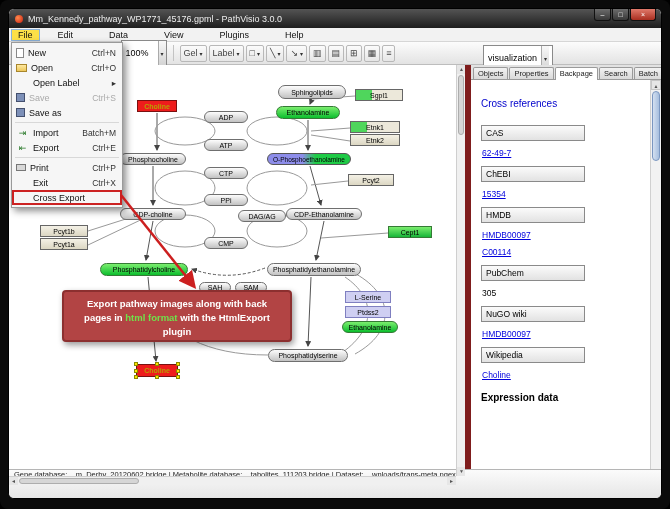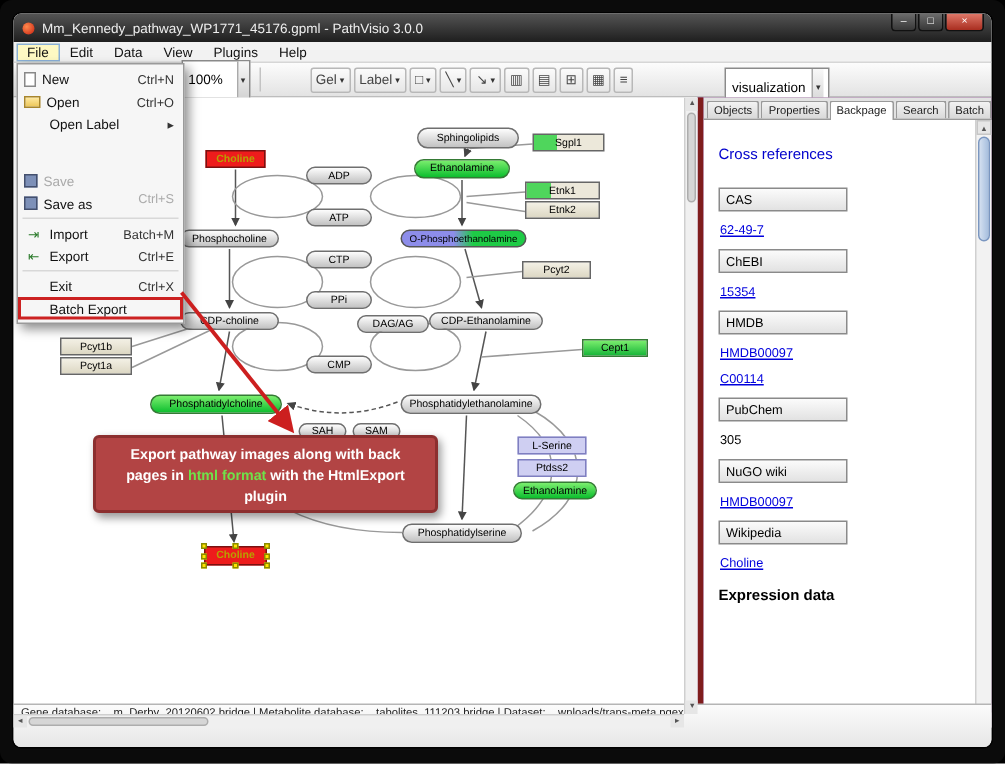--- a/index.html
+++ b/index.html
@@ -30,41 +30,41 @@
   .wc { width:17px; height:12px; margin-left:1px; display:flex; align-items:center; justify-content:center;
     color:#fff; font-size:7px; background:linear-gradient(#6c6c6c,#383838);
     border:1px solid #111; border-top:none; border-radius:0 0 3px 3px; cursor:default; }
   .wc.close { width:26px; background:linear-gradient(#e0796a,#a92e20); }
 
   .menubar {
     position:absolute; left:0; top:19px; right:0; height:14px;
     background:#f2f2f2; border-bottom:1px solid #d6d6d6;
     display:flex; align-items:center; padding-left:2px;
   }
-  .menu-item { font-size:9px; padding:1px 7px; color:#111; }
-  .menu-item.active { background:#fef9c3; border:1px solid #8ab0d8; padding:0 6px; }
+  .menu-item { font-size:9px; padding:1px 18px; color:#111; }
+  .menu-item.active { background:#fde047; border:1px solid #8ab0d8; padding:0 6px; }
 
   .toolbar {
     position:absolute; left:0; top:33px; right:0; height:23px;
     background:linear-gradient(#fcfcfc,#e3e3e3); border-bottom:1px solid #bdbdbd;
     display:flex; align-items:center; padding:0 4px; gap:3px;
   }
   .tb-btn { width:20px; height:18px; display:inline-flex; align-items:center; justify-content:center; }
   .ic-page { width:9px; height:11px; background:#fff; border:1px solid #8a8a8a; }
   .ic-folder { width:12px; height:9px; background:linear-gradient(#ffe9a0,#edc75a); border:1px solid #a8862c; }
   .ic-floppy { width:10px; height:10px; background:#7d90b8; border:1px solid #44506e; }
   .tb-sep { width:1px; height:16px; background:#c3c3c3; margin:0 3px; flex:none; }
   .tb-label { font-size:9px; color:#222; }
   .combo { display:inline-flex; align-items:center; border:1px solid #8a8a8a; background:#fff; height:26px;
     font-size:9px; padding-left:4px; }
   .combo-arrow { background:linear-gradient(#f8f8f8,#d4d4d4); border-left:1px solid #aaa; font-size:6px;
     padding:0 2px; margin-left:4px; height:100%; display:flex; align-items:center; color:#333; }
   .combo.zoom { width:46px; justify-content:space-between; }
   .combo.viz { position:absolute; left:474px; top:3px; width:70px; }
-  #tool-buttons { display:inline-flex; align-items:center; gap:2px;margin-left:27px; }
+  #tool-buttons { display:inline-flex; align-items:center; gap:2px; }
   .tb-tool { display:inline-flex; align-items:center; height:17px; padding:0 3px;
     border:1px solid #b8b8b8; background:linear-gradient(#fbfbfb,#e6e6e6); border-radius:2px; }
   .tb-glyph { font-size:9px; color:#444; line-height:1; }
   .tb-tool .arr { font-size:6px; margin-left:2px; color:#333; }
 
   
   .main { position:absolute; left:0; top:56px; right:0; bottom:13px; display:flex; }
   .canvas-wrap { position:relative; flex:1; background:#fff; overflow:hidden; }
   #nodes { position:absolute; left:0; top:0; right:9px; bottom:9px; }
   svg.edges { position:absolute; left:0; top:0; z-index:1; }
@@ -96,31 +96,31 @@
   
   .vscroll { position:absolute; top:0; right:0; bottom:9px; width:9px; background:#f0f0f0; border-left:1px solid #cfcfcf; z-index:8; }
   .hscroll { position:absolute; left:0; right:9px; bottom:0; height:9px; background:#f0f0f0; border-top:1px solid #cfcfcf; z-index:8; }
   .sb-btn { position:absolute; font-size:5px; color:#555; width:9px; height:9px; line-height:9px; text-align:center; background:#e6e6e6; }
   .vscroll .sb-btn.a{top:0;} .vscroll .sb-btn.b{bottom:0;}
   .hscroll .sb-btn.a{left:0;} .hscroll .sb-btn.b{right:0;}
   .v-thumb { position:absolute; left:1px; right:1px; top:10px; height:60px; background:#d6d6d6; border:1px solid #adadad; border-radius:3px; }
   .h-thumb { position:absolute; top:1px; bottom:1px; left:10px; width:120px; background:#d6d6d6; border:1px solid #adadad; border-radius:3px; }
 
   
-  .right-panel { width:196px; flex:none; border-left:4px solid #7f1d1d; background:#701a75; display:flex; flex-direction:column; }
+  .right-panel { width:196px; flex:none; border-left:6px solid #7f1d1d; background:#ffffff; display:flex; flex-direction:column; }
   .tabs { display:flex; align-items:flex-end; height:15px; padding:1px 2px 0; gap:1px;
     background:#e2e2e2; border-bottom:1px solid #9a9a9a; }
   .tab { font-size:7.5px; padding:1px 4px; border:1px solid #9a9a9a; border-bottom:none;
     background:linear-gradient(#f2f2f2,#d9d9d9); border-radius:2px 2px 0 0; color:#222; white-space:nowrap; }
   .tab.active { background:#fff; position:relative; top:1px; padding-bottom:2px; }
   .panel-body { flex:1; display:flex; background:#fff; min-height:0; }
   .panel-content { flex:1; padding:12px 8px 4px 10px; overflow:hidden; }
   .xref-heading { color:#0000cc; font-weight:normal; font-size:10px; margin:6px 0 16px; }
   .xref { margin-bottom:6px; }
-  .xref-name { width:86px; border:1px solid #8a8a8a; background:linear-gradient(#fbfbfb,#e2e2e2);
+  .xref-name { width:104px; border:1px solid #8a8a8a; background:linear-gradient(#fbfbfb,#e2e2e2);
     font-size:8.5px; padding:2px 4px; margin-top:8px; color:#000; }
   .xref-value { display:block; font-size:8.5px; margin:7px 0 2px 1px; color:#000; }
   .xref-link { color:#0000dd; text-decoration:underline; cursor:pointer; }
   .expr-heading { font-weight:bold; font-size:10px; margin-top:12px; color:#000; }
   .pscroll { width:11px; flex:none; background:#f2f2f2; border-left:1px solid #d0d0d0; position:relative; }
   .ps-btn { position:absolute; left:0; right:0; height:10px; font-size:5px; line-height:10px; text-align:center;
     color:#555; background:#e6e6e6; border:1px solid #c6c6c6; }
   .ps-btn.a{top:0;} .ps-btn.b{bottom:0;}
   .ps-thumb { position:absolute; left:1px; right:1px; top:11px; height:70px;
     background:linear-gradient(90deg,#d4e0f0,#a6bede); border:1px solid #7a96c0; border-radius:4px; }
@@ -129,21 +129,21 @@
   .statusbar { position:absolute; left:0; right:0; bottom:0; height:29px;
     background:linear-gradient(#fbfbfb,#e6e6e6); border-top:1px solid #b5b5b5;
     font-size:7.5px; color:#222; padding:0 5px; white-space:nowrap; overflow:hidden;margin-top:48px; }
 
   
   .file-menu { position:absolute; left:2px; top:33px; width:112px; z-index:40;
     background:#f6f6f6; border:1px solid #9a9a9a; box-shadow:3px 3px 7px rgba(0,0,0,.45); padding:2px 0; }
   .fm-item { display:flex; align-items:center; height:15px; font-size:9px; padding:0 6px 0 4px; color:#111; }
   .fm-icon { width:13px; height:11px; margin-right:4px; display:inline-flex; align-items:center; justify-content:center; flex:none; }
   .fm-shortcut { margin-left:auto; color:#333; font-size:8.5px; }
-  .fm-item.disabled, .fm-item.disabled .fm-shortcut { color:#aaa;margin-top:23px; }
+  .fm-item.disabled, .fm-item.disabled .fm-shortcut { color:#aaa; }
   .fm-item.highlighted { outline:2px solid #cc2222; outline-offset:-2px; }
   .menu-sep { height:1px; background:#d8d8d8; margin:2px 3px; }
   .icn-new-page { width:8px; height:10px; background:#fff; border:1px solid #888; }
   .icn-open-folder { width:11px; height:8px; background:linear-gradient(#ffe9a0,#edc75a); border:1px solid #a8862c; }
   .icn-save-floppy { width:9px; height:9px; background:#7d90b8; border:1px solid #44506e; }
   .icn-import-arrow::before { content:"⇥"; font-size:9px; color:#2a7a2a; }
   .icn-export-arrow::before { content:"⇤"; font-size:9px; color:#2a7a2a; }
   .icn-printer { width:10px; height:7px; background:#d8d8d8; border:1px solid #777; }
 
   svg.red-arrow { position:absolute; left:0; top:0; z-index:50; pointer-events:none; }
@@ -406,27 +406,32 @@
           <span class="fm-label">Import</span>
           <span class="fm-shortcut">Batch+M</span>
         </div>
         <div class="fm-item">
           <span class="fm-icon icn-export-arrow"></span>
           <span class="fm-label">Export</span>
           <span class="fm-shortcut">Ctrl+E</span>
         </div>
         <div class="menu-sep"></div>
         <div class="fm-item">
+          <span class="fm-icon icn-printer"></span>
+          <span class="fm-label">Print</span>
+          <span class="fm-shortcut">Ctrl+P</span>
+        </div>
+        <div class="fm-item">
           <span class="fm-icon"></span>
           <span class="fm-label">Exit</span>
           <span class="fm-shortcut">Ctrl+X</span>
         </div>
         <div class="fm-item highlighted">
           <span class="fm-icon"></span>
-          <span class="fm-label">Batch Export</span>
+          <span class="fm-label">Cross Export</span>
           <span class="fm-shortcut"></span>
         </div>
       </div>
 
     <svg class="red-arrow" width="654" height="491" viewBox="0 0 654 491">
       <defs>
         <marker id="ahr" markerWidth="7" markerHeight="7" refX="5" refY="3.5" orient="auto">
             <path d="M0,0L7,3.5L0,7Z" fill="#cc1f1f"></path>
           </marker>
       </defs>

